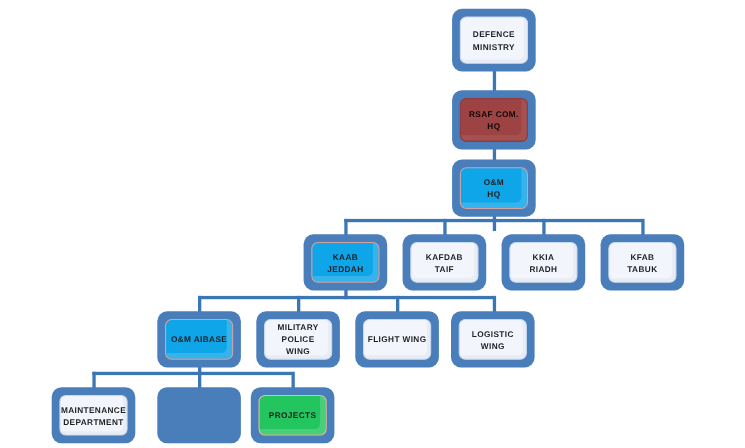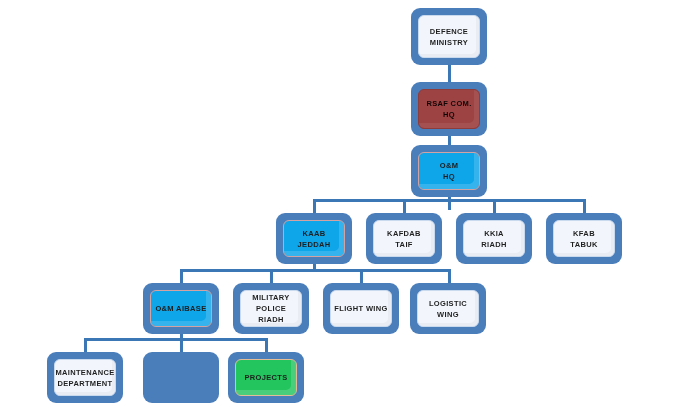--- a/index.html
+++ b/index.html
@@ -171,21 +171,21 @@
     <div class="plate"></div>
     <div class="face">
       <span class="label">O&amp;M  AIBASE</span>
     </div>
   </div>
 
   <div class="node style-plain" style="left:233px; top:283px; width:76px; height:51px;">
     <div class="plate"></div>
     <div class="face">
       <span class="label">MILITARY POLICE
-RIADH</span>
+WING</span>
     </div>
   </div>
 
   <div class="node style-plain" style="left:323px; top:283px; width:76px; height:51px;">
     <div class="plate"></div>
     <div class="face">
       <span class="label">FLIGHT WING</span>
     </div>
   </div>
 

